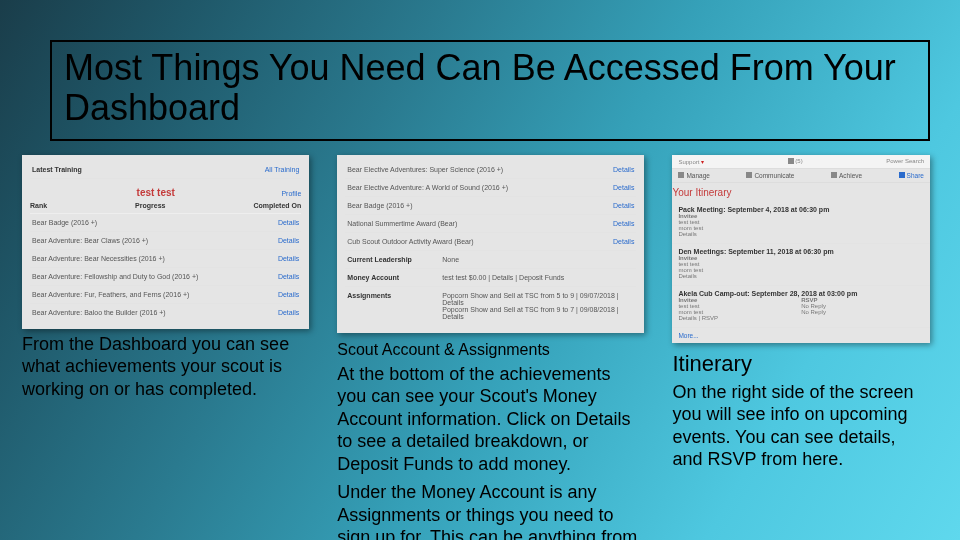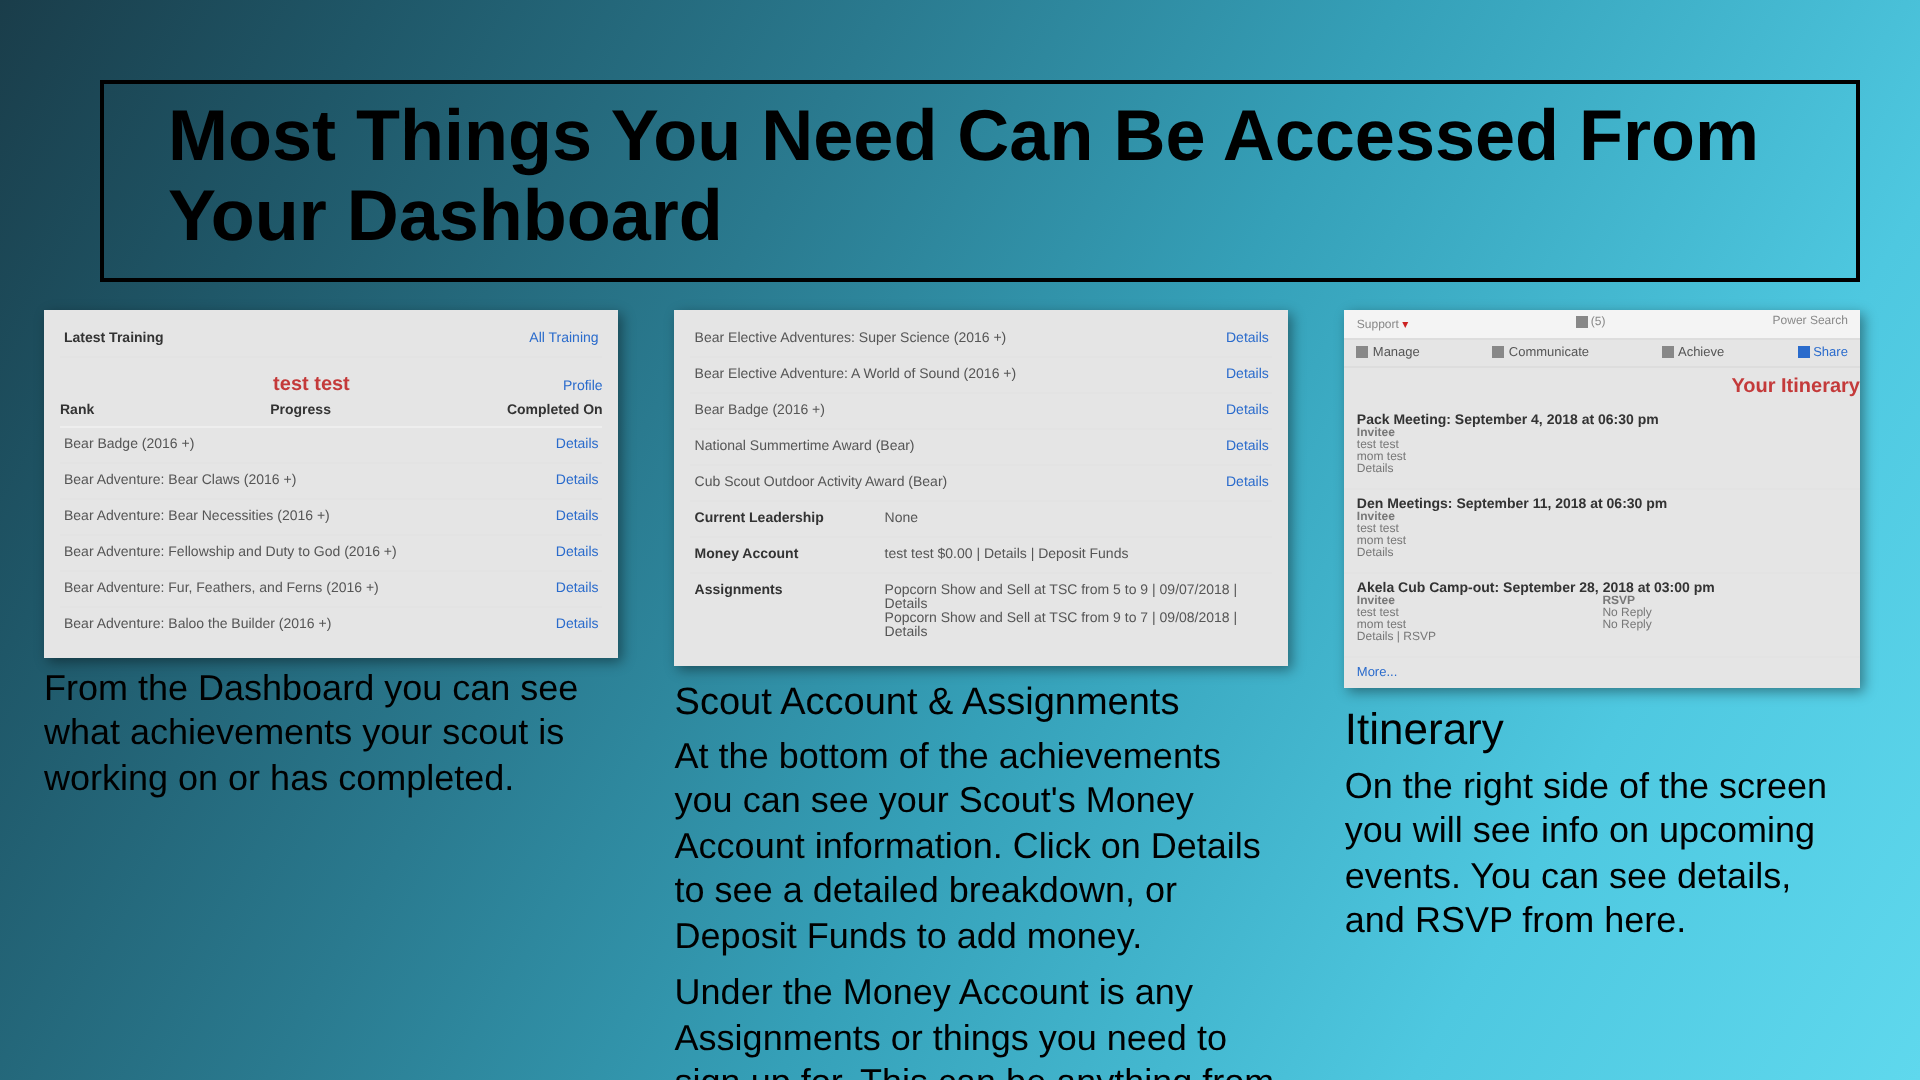--- a/index.html
+++ b/index.html
@@ -14,24 +14,23 @@
   
   .title-bar {
     margin: 40px 30px 0 50px;
     border: 2px solid #000;
     padding: 6px 12px 10px 12px;
     background: transparent;
   }
   .title-bar h1 {
     color: #000;
     font-size: 36px;
-    font-weight: 700;
+    font-weight: 400;
     line-height: 1.12;
     font-family: "Segoe UI Light","Segoe UI",sans-serif;
-    margin-left: 20px;
   }
   
   .body-row {
     display: flex;
     gap: 28px;
     padding: 14px 30px 0 22px;
   }
   .col { display:flex; flex-direction:column; }
   .col1 { width: 290px; }
   .col2 { width: 310px; }
@@ -81,21 +80,21 @@
     display:flex; justify-content:space-between;
     padding:3px 6px; font-size:6px; color:#888;
   }
   .tabbar {
     display:flex; justify-content:space-between;
     border-bottom:1px solid #ddd;
     padding:3px 6px; font-size:6.5px;
   }
   .tabbar span { display:flex; align-items:center; gap:2px;}
   .share{ color:#2a6bcc;}
-  .itin-title { text-align:right; font-weight:bold; color:#c43a3a; font-size:10px; padding:4px 0;}
+  .itin-title { text-align:left; font-weight:normal; color:#c43a3a; font-size:10px; padding:4px 0;}
   .blk { border-bottom:1px solid #e3e3e3; padding:4px 6px 6px 6px;}
   .blk .t { font-weight:bold; color:#333; font-size:7px;}
   .mini { font-size:6px; color:#777;}
   .twocol { display:flex; justify-content:space-between;}
   .twocol > div { flex:1;}
   .more { color:#2a6bcc; font-size:6.5px; padding:4px 6px;}
   .ico { width:6px; height:6px; display:inline-block; background:#888; vertical-align:middle;}
 </style>
 </head>
 <body>
@@ -187,21 +186,21 @@
         </div>
         <div class="rowline" style="align-items:flex-start;">
           <span class="bold" style="width:95px;">Assignments</span>
           <span style="flex:1;">
             <div>Popcorn Show and Sell at TSC from 5 to 9 | 09/07/2018 | Details</div>
             <div>Popcorn Show and Sell at TSC from 9 to 7 | 09/08/2018 | Details</div>
           </span>
         </div>
       </div>
     </div>
-    <div class="cap-title" style="font-size:19px;">Scout Account &amp; Assignments</div>
+    <div class="cap-title" style="font-size:16px;">Scout Account &amp; Assignments</div>
     <div class="cap-body">
       <p>At the bottom of the achievements you can see your Scout's Money Account information. Click on Details to see a detailed breakdown, or Deposit Funds to add money.</p>
       <p>Under the Money Account is any Assignments or things you need to sign up for. This can be anything from Show-n-Sales, to bringing Food, etc.</p>
     </div>
   </div>
 
   <div class="col col3">
     <div class="shot">
       <div class="topbar">
         <span><span>Support</span> <span style="color:#c22;">▾</span></span>

